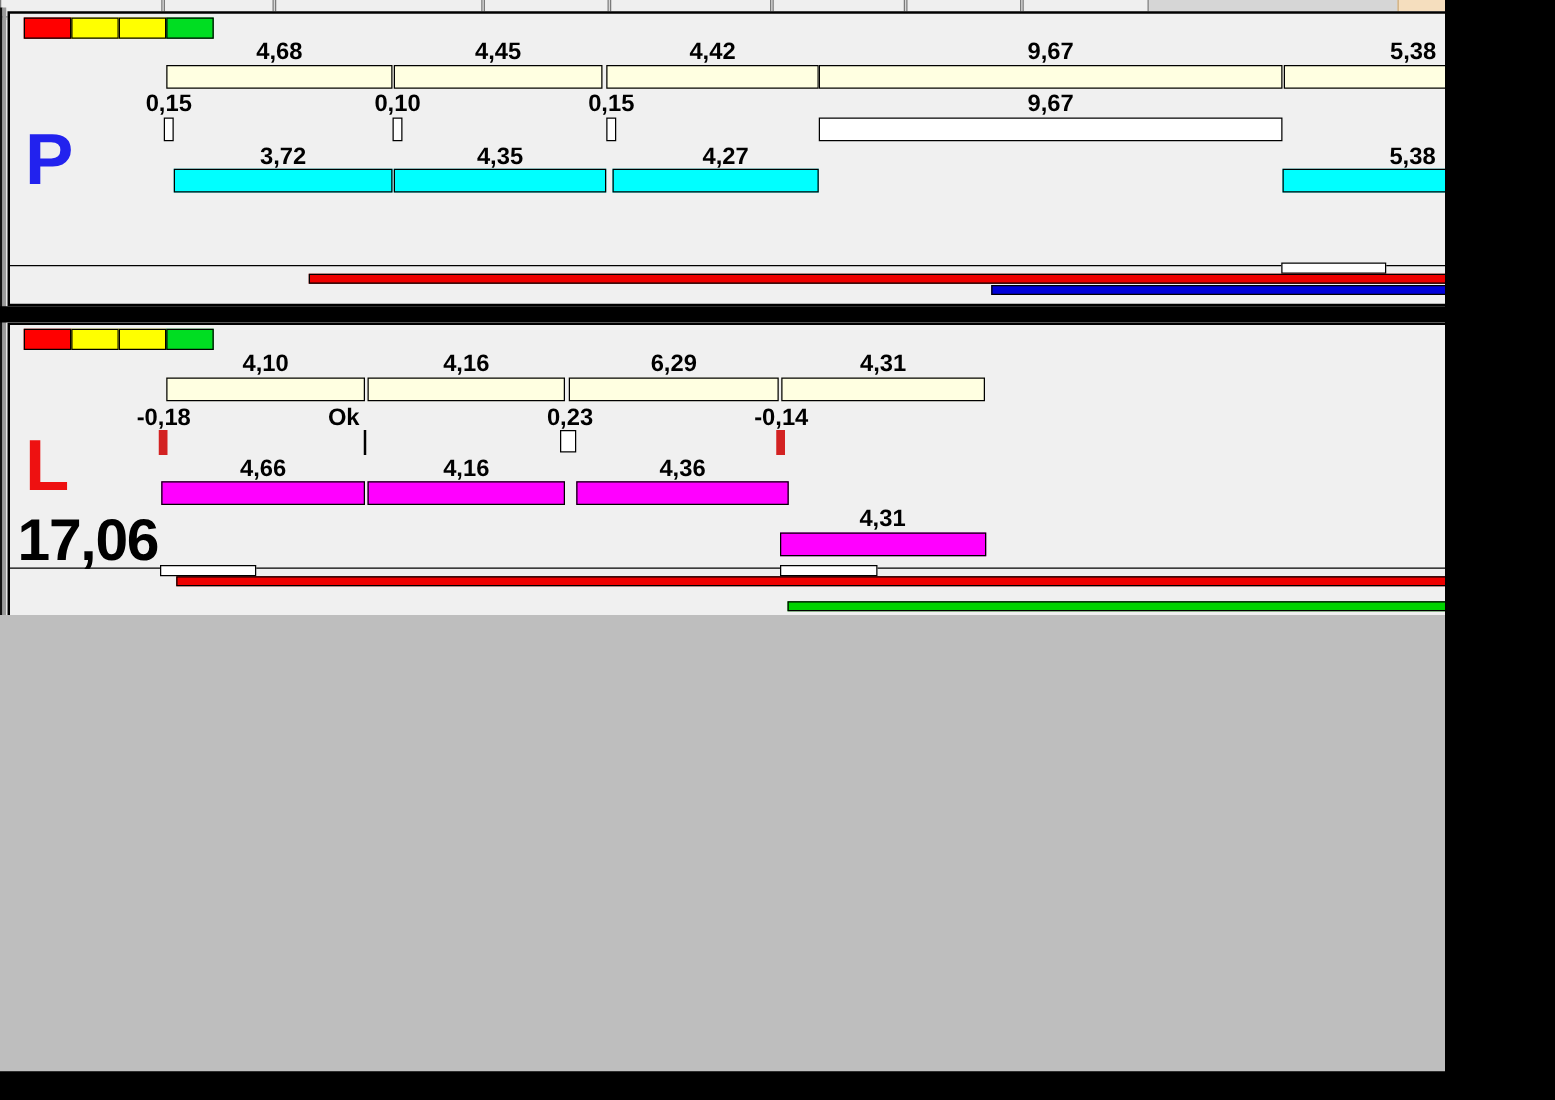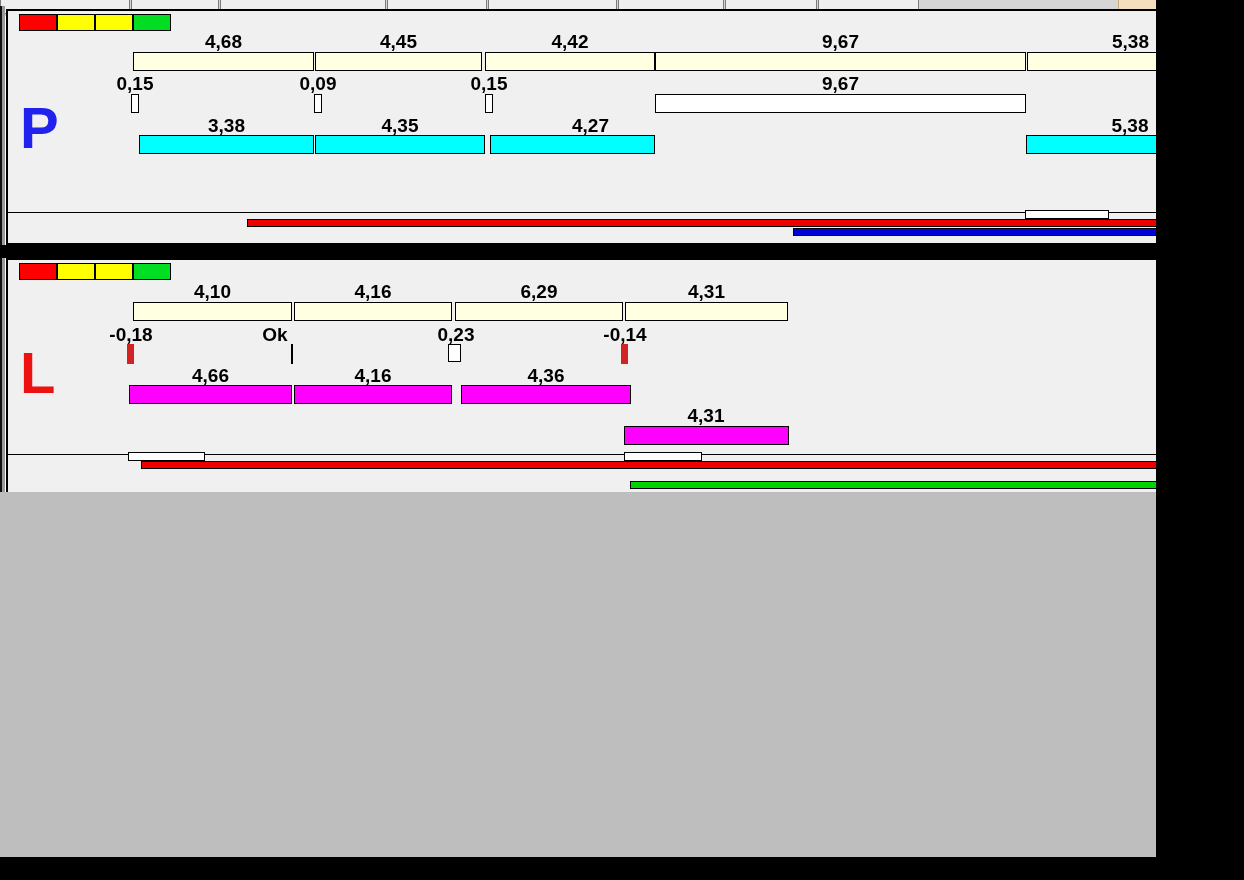--- a/index.html
+++ b/index.html
@@ -67,31 +67,31 @@
       <div class="lbl" style="left:477px;top:20px;width:170px">4,42</div>
       <div class="lbl" style="left:647px;top:20px;width:371px">9,67</div>
       <div class="lbl" style="left:1019px;top:20px;width:207px">5,38</div>
       <div class="bar" style="left: 125px; top: 41px; width: 181px; background: rgb(255, 255, 225);"></div>
       <div class="bar" style="left: 307px; top: 41px; width: 167px; background: rgb(255, 255, 225);"></div>
       <div class="bar" style="left: 477px; top: 41px; width: 170px; background: rgb(255, 255, 225);"></div>
       <div class="bar" style="left: 647px; top: 41px; width: 371px; background: rgb(255, 255, 225);"></div>
       <div class="bar" style="left: 1019px; top: 41px; width: 207px; background: rgb(255, 255, 225);"></div>
 
       <div class="lbl" style="left:97px;top:62px;width:60px">0,15</div>
-      <div class="lbl" style="left:280px;top:62px;width:60px">0,09</div>
+      <div class="lbl" style="left:280px;top:62px;width:60px">0,10</div>
       <div class="lbl" style="left:451px;top:62px;width:60px">0,15</div>
       <div class="lbl" style="left:647px;top:62px;width:371px">9,67</div>
       <div class="tickbox" style="left:123px;top:83px;width:8px;height:19px"></div>
       <div class="tickbox" style="left:306px;top:83px;width:8px;height:19px"></div>
       <div class="tickbox" style="left:477px;top:83px;width:8px;height:19px"></div>
       <div class="tickbox" style="left:647px;top:83px;width:371px;height:19px"></div>
 
-      <div class="lbl" style="left:131px;top:104px;width:175px">3,38</div>
+      <div class="lbl" style="left:131px;top:104px;width:175px">3,72</div>
       <div class="lbl" style="left:307px;top:104px;width:170px">4,35</div>
-      <div class="lbl" style="left:500px;top:104px;width:165px">4,27</div>
+      <div class="lbl" style="left:490px;top:104px;width:165px">4,27</div>
       <div class="lbl" style="left:1018px;top:104px;width:208px">5,38</div>
       <div class="bar" style="left: 131px; top: 124px; width: 175px; background: rgb(0, 255, 255);"></div>
       <div class="bar" style="left: 307px; top: 124px; width: 170px; background: rgb(0, 255, 255);"></div>
       <div class="bar" style="left: 482px; top: 124px; width: 165px; background: rgb(0, 255, 255);"></div>
       <div class="bar" style="left: 1018px; top: 124px; width: 208px; background: rgb(0, 255, 255);"></div>
 
       <div class="lane-letter" style="left: 12px; top: 88px; color: rgb(34, 34, 238);">P</div>
 
       <div class="track" style="left:0;top:201px;width:1228px"></div>
       <div class="mini" style="left:1017px;top:199px;width:84px"></div>
@@ -131,20 +131,21 @@
       <div class="lbl" style="left:286px;top:105px;width:158px">4,16</div>
       <div class="lbl" style="left:453px;top:105px;width:170px">4,36</div>
       <div class="bar" style="left: 121px; top: 125px; width: 163px; background: rgb(255, 0, 255);"></div>
       <div class="bar" style="left: 286px; top: 125px; width: 158px; background: rgb(255, 0, 255);"></div>
       <div class="bar" style="left: 453px; top: 125px; width: 170px; background: rgb(255, 0, 255);"></div>
 
       <div class="lbl" style="left:608px;top:145px;width:180px">4,31</div>
       <div class="bar" style="left: 616px; top: 166px; width: 165px; background: rgb(255, 0, 255);"></div>
 
       <div class="lane-letter" style="left: 12px; top: 84px; color: rgb(238, 17, 17);">L</div>
+      <div class="lane-total" style="left:6px;top:148px">17,06</div>
 
       <div class="track" style="left:0;top:194px;width:1228px"></div>
       <div class="mini" style="left:120px;top:192px;width:77px"></div>
       <div class="mini" style="left:616px;top:192px;width:78px"></div>
       <div class="pbar" style="left: 133px; top: 201px; width: 1097px; background: rgb(238, 0, 0);"></div>
       <div class="pbar" style="left: 622px; top: 221px; width: 608px; background: rgb(0, 212, 0);"></div>
     </div>
   </div>
 
   <div class="backdrop">

